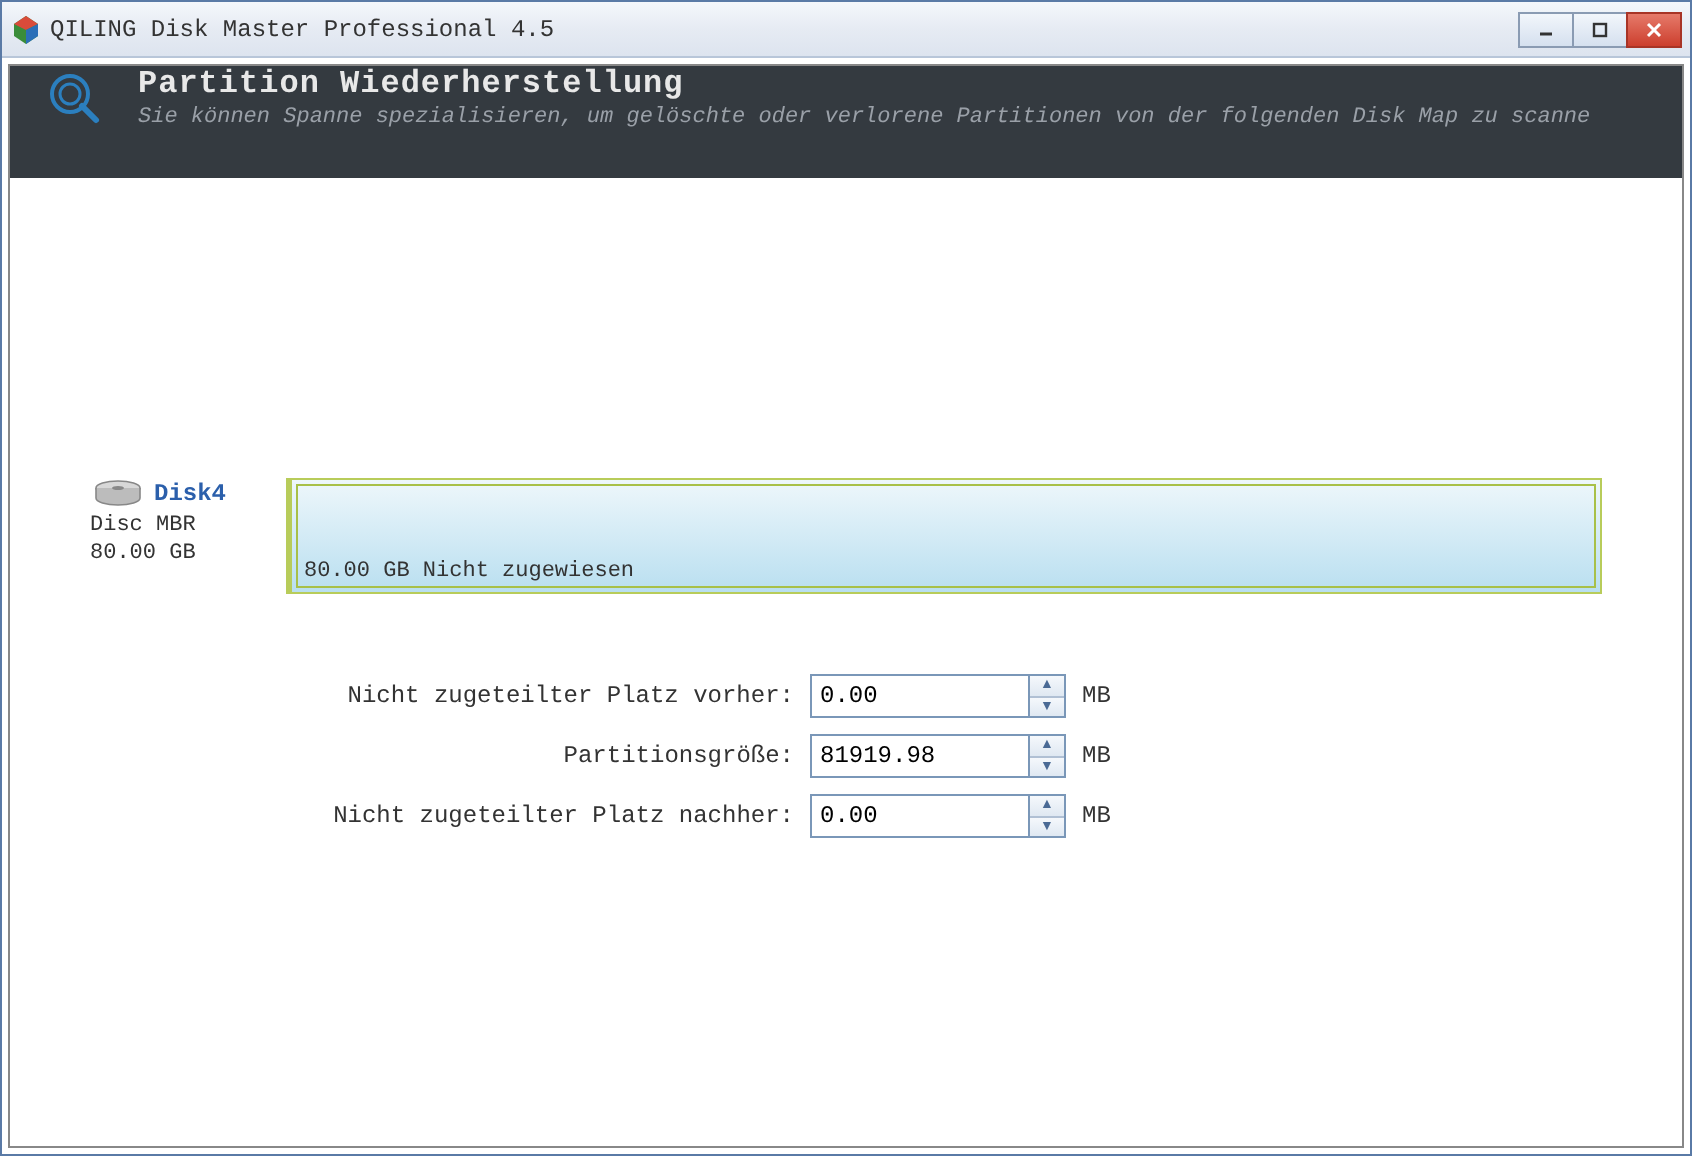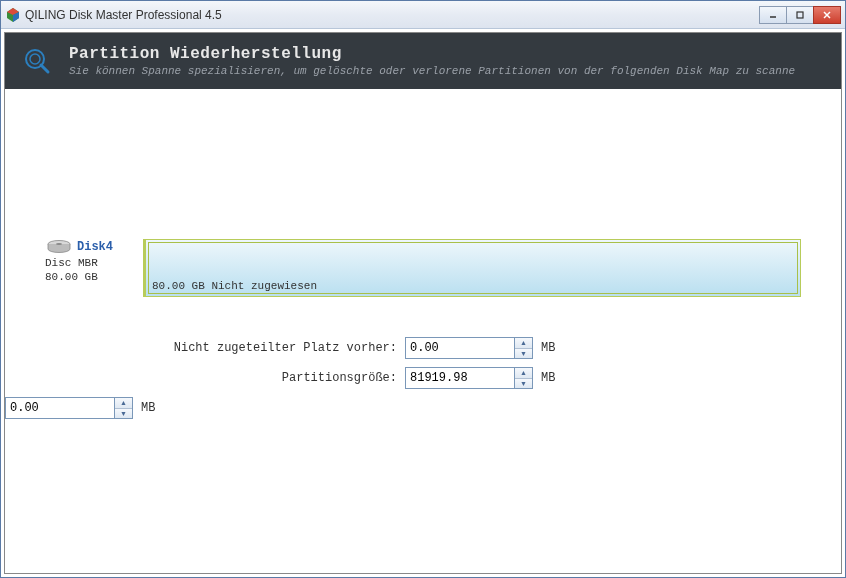--- a/index.html
+++ b/index.html
@@ -1,30 +1,30 @@
 <!DOCTYPE html>
 <html><head>
 <meta charset="utf-8">
 <style>
 * { box-sizing: border-box; margin: 0; padding: 0; }
 body { font-family: "Segoe UI", Tahoma, sans-serif; background: #fff; width: 846px; height: 578px; overflow: hidden; }
 
 .window { width: 846px; height: 578px; border: 1px solid #5a7aa6; background: #fff; display: flex; flex-direction: column; }
 
-.titlebar { height: 28px; background: linear-gradient(to bottom, #f4f7fb 0%, #e6ebf3 50%, #dde4ef 100%); display: flex; align-items: center; padding: 0 4px; border-bottom: 1px solid #b8c6d9; }
+.titlebar { height: 28px; background: linear-gradient(to bottom, #f4f7fb 0%, #e6ebf3 50%, #dde4ef 100%); display: flex; align-items: center; padding: 0 4px; border-bottom: 1px solid #b8c6d9; font-family: Liberation Mono, monospace; }
 .titlebar-icon { width: 16px; height: 16px; margin-right: 4px; }
 .titlebar-title { font-size: 12px; color: #333; flex: 1; }
 .titlebar-btns { display: flex; gap: 0; }
 .titlebar-btn { width: 28px; height: 18px; border: 1px solid #8a9bb3; background: linear-gradient(#f2f6fb, #d5e0ef); display: flex; align-items: center; justify-content: center; font-size: 9px; cursor: pointer; margin-left: -1px; }
 .titlebar-btn.close { background: linear-gradient(#e67a6a, #cc3f2e); border-color: #a83426; color: #fff; }
 .titlebar-btn svg { width: 10px; height: 10px; }
 
 .inner { margin: 3px; flex: 1; display: flex; flex-direction: column; border: 1px solid #888; }
 
-.header { height: 56px; background: #343a40; display: flex; align-items: center; padding: 0 16px; overflow: hidden; white-space: nowrap; }
+.header { height: 56px; background: #343a40; display: flex; align-items: flex-start; padding: 0 16px; overflow: hidden; white-space: nowrap; }
 .header-icon { width: 32px; height: 32px; margin-right: 16px; flex-shrink: 0; }
 .header-text { display: flex; flex-direction: column; }
 .header-title { font-family: "Courier New", monospace; font-size: 16px; font-weight: bold; color: #e8e8e8; letter-spacing: 0.5px; margin-bottom: 2px; }
 .header-sub { font-family: "Courier New", monospace; font-size: 11px; color: #9aa0a8; font-style: italic; }
 
 .content { flex: 1; background: #fff; padding: 0; position: relative; }
 
 .diskmap { margin: 150px 40px 0 40px; display: flex; height: 58px; }
 .disk-label { width: 98px; display: flex; flex-direction: column; font-family: "Courier New", monospace; font-size: 11px; }
 .disk-label-row1 { display: flex; align-items: center; gap: 4px; }
@@ -138,20 +138,21 @@
           <div class="spinner">
             <input value="81919.98" style="">
             <div class="spinner-btns">
               <div class="spinner-btn">▲</div>
               <div class="spinner-btn">▼</div>
             </div>
           </div>
           <span class="form-unit">MB</span>
         </div>
         <div class="form-row">
+          <div class="form-label">Nicht zugeteilter Platz nachher:</div>
           <div class="spinner">
             <input value="0.00" style="">
             <div class="spinner-btns">
               <div class="spinner-btn">▲</div>
               <div class="spinner-btn">▼</div>
             </div>
           </div>
           <span class="form-unit">MB</span>
         </div>
       </div>

